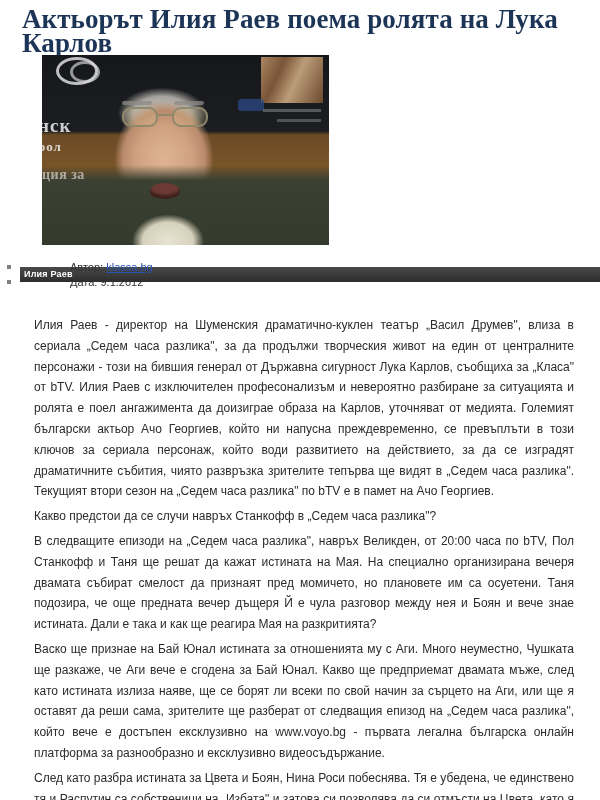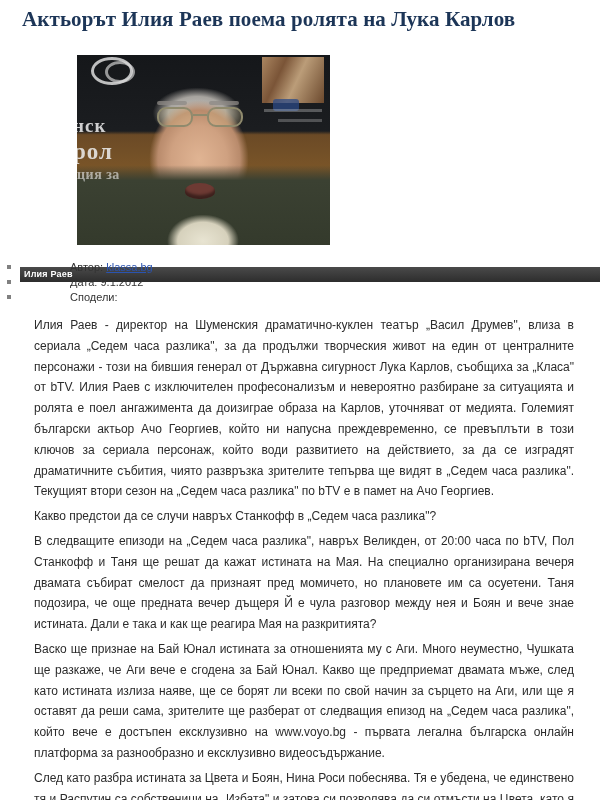--- a/index.html
+++ b/index.html
@@ -18,38 +18,37 @@
     width: 600px;
     height: 800px;
     background: #fff;
     overflow: hidden;
   }
 
   
   .article-title {
     font-family: "Liberation Serif", serif;
     font-weight: bold;
-    font-size: 21px;
+    font-size: 27px;
     line-height: 24px;
     color: #1c3557;
     margin: 0;
     padding: 7px 30px 0 22px;
     letter-spacing: 0.1px;
   }
 
   
   .figure {
     position: absolute;
     left: 42px;
     top: 55px;
-    width: 253px;
+    width: 287px;
     height: 190px;
     overflow: hidden;
     background: #1b1d1f;
-    margin-left: 35px;
   }
   .photo {
     position: absolute;
     inset: 0;
     background:
       
       radial-gradient(ellipse 46px 34px at 126px 186px, #e8e4d2 0%, #d6d1bc 55%, rgba(214,209,188,0) 78%),
       
       linear-gradient(to bottom, rgba(0,0,0,0) 58%, #3b4132 66%, #343a2c 100%),
       
@@ -66,21 +65,21 @@
   }
   .photo .bd-logo {
     position: absolute;
     color: #efefef;
     font-family: "Liberation Serif", serif;
     font-weight: bold;
     opacity: .85;
     white-space: nowrap;
   }
   .photo .bd-1 { left: -4px; top: 60px; font-size: 19px; letter-spacing: 1px; }
-  .photo .bd-2 { left: -4px; top: 84px; font-size: 23px; letter-spacing: 1px; }
+  .photo .bd-2 { left: -4px; top: 84px; font-size: 13px; letter-spacing: 1px; }
   .photo .bd-3 { left: 0px;  top: 112px; font-size: 14px;  letter-spacing: .5px; opacity:.6;}
   .photo .ring {
     position: absolute; left: 14px; top: 2px;
     width: 42px; height: 28px;
     border: 3px solid #e9e9e9; border-radius: 50%;
     opacity: .8;
   }
   .photo .ring2 {
     position: absolute; left: 28px; top: 6px;
     width: 30px; height: 22px;
@@ -245,24 +244,20 @@
     <li class="meta-item">
       <span class="meta-bullet"></span>
       <span>Автор:</span>
       <a href="#" class="meta-link">klassa.bg</a>
     </li>
     <li class="meta-item">
       <span class="meta-bullet"></span>
       <span>Дата:</span>
       <span>9.1.2012</span>
     </li>
-    <li class="meta-item">
-      <span class="meta-bullet"></span>
-      <span>Сподели:</span>
-    </li>
   </ul>
 
   <div class="article-body">
     <p class="para">Илия Раев - директор на Шуменския драматично-куклен театър „Васил Друмев", влиза в сериала „Седем часа разлика", за да продължи творческия живот на един от централните персонажи - този на бившия генерал от Държавна сигурност Лука Карлов, съобщиха за „Класа" от bTV. Илия Раев с изключителен професонализъм и невероятно разбиране за ситуацията и ролята е поел ангажимента да доизиграе образа на Карлов, уточняват от медията. Големият български актьор Ачо Георгиев, който ни напусна преждевременно, се превъплъти в този ключов за сериала персонаж, който води развитието на действието, за да се изградят драматичните събития, чиято развръзка зрителите тепърва ще видят в „Седем часа разлика". Текущият втори сезон на „Седем часа разлика" по bTV е в памет на Ачо Георгиев.</p>
     <p class="para">Какво предстои да се случи навръх Станкофф в „Седем часа разлика"?</p>
     <p class="para">В следващите епизоди на „Седем часа разлика", навръх Великден, от 20:00 часа по bTV, Пол Станкофф и Таня ще решат да кажат истината на Мая. На специално организирана вечеря двамата събират смелост да признаят пред момичето, но плановете им са осуетени. Таня подозира, че още предната вечер дъщеря Й е чула разговор между нея и Боян и вече знае истината. Дали е така и как ще реагира Мая на разкритията?</p>
     <p class="para">Васко ще признае на Бай Юнал истината за отношенията му с Аги. Много неуместно, Чушката ще разкаже, че Аги вече е сгодена за Бай Юнал. Какво ще предприемат двамата мъже, след като истината излиза наяве, ще се борят ли всеки по свой начин за сърцето на Аги, или ще я оставят да реши сама, зрителите ще разберат от следващия епизод на „Седем часа разлика", който вече е достъпен ексклузивно на www.voyo.bg - първата легална българска онлайн платформа за разнообразно и ексклузивно видеосъдържание.</p>
     <p class="para">След като разбра истината за Цвета и Боян, Нина Роси побеснява. Тя е убедена, че единствено тя и Распутин са собственици на „Избата" и затова си позволява да си отмъсти на Цвета, като я уволнява. Боян обаче се застъпва за барманката, като вади коз срещу бившата си приятелка, който сестра му е подала.</p>
 
   </div>

